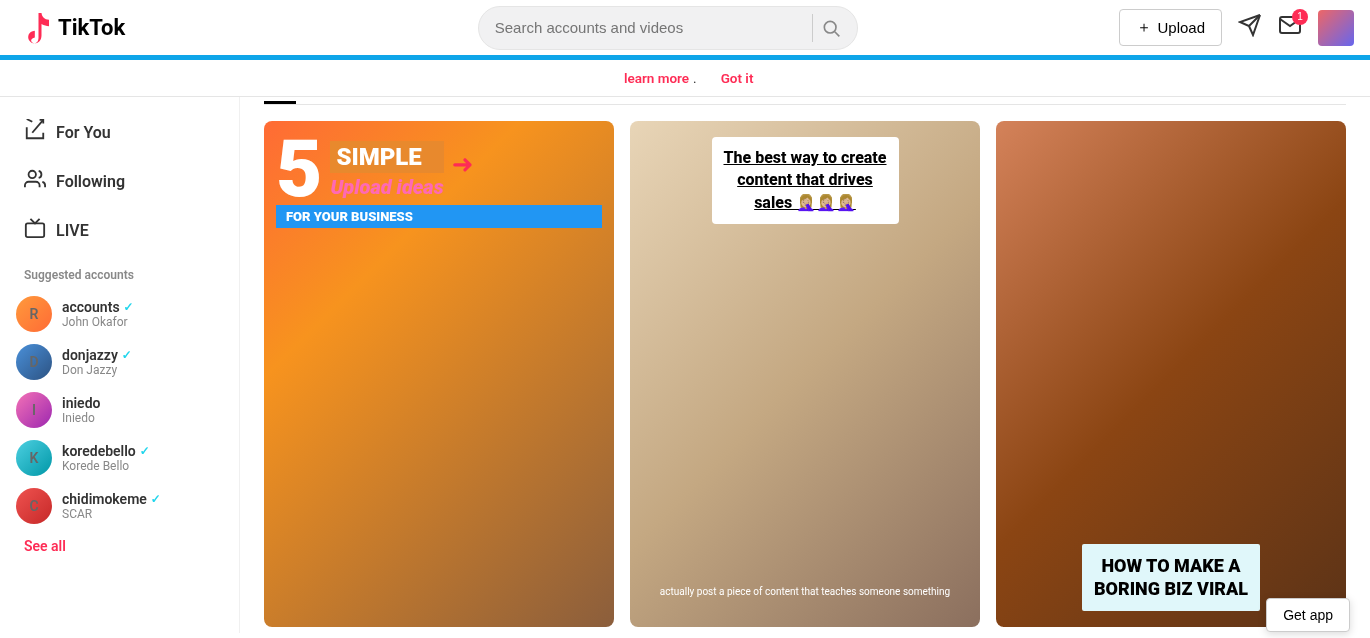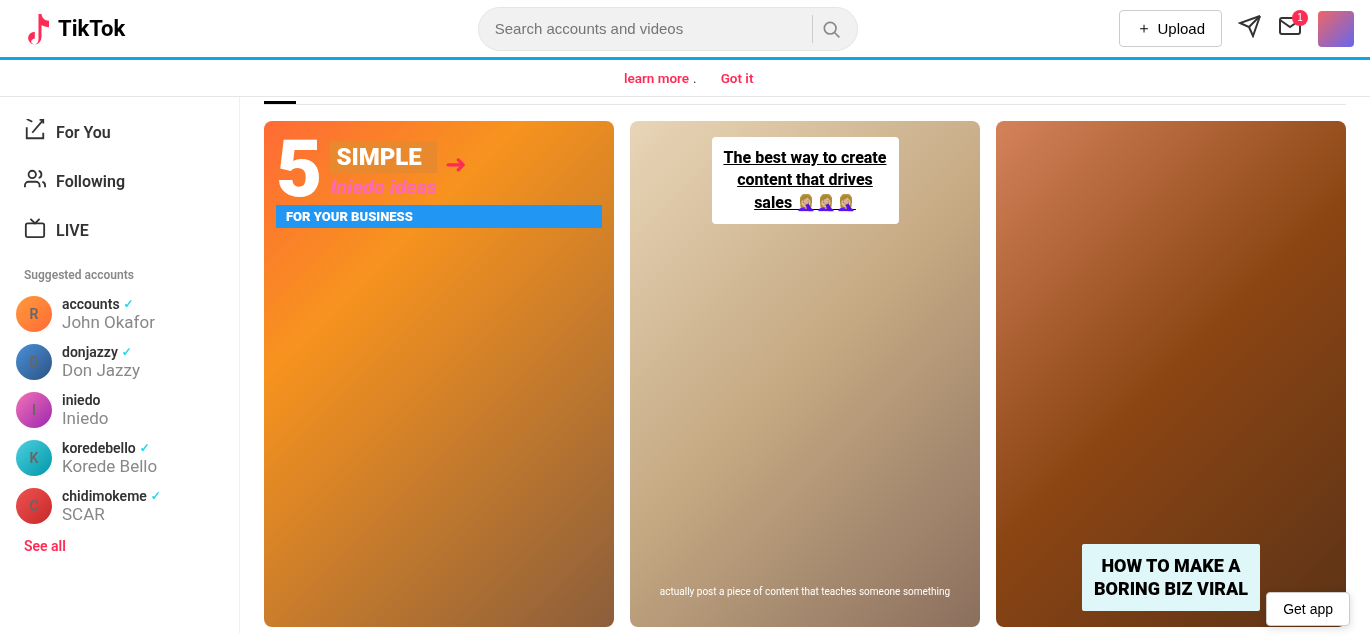--- a/index.html
+++ b/index.html
@@ -1,21 +1,21 @@
 <!DOCTYPE html>
 <html><head>
   <meta charset="utf-8">
   <style>
     * { margin: 0; padding: 0; box-sizing: border-box; }
     body { font-family: -apple-system, BlinkMacSystemFont, 'Segoe UI', Roboto, sans-serif; background: #fff; width: 1370px; height: 638px; overflow: hidden; }
 
     
     .header {
       display: flex; align-items: center; padding: 0 16px; height: 60px;
-      border-bottom: 3px solid #0ea5e9; position: relative; z-index: 10;
+      border-bottom: 5px solid #0ea5e9; position: relative; z-index: 10;
     }
     .logo-area { display: flex; align-items: center; gap: 6px; min-width: 200px; }
     .logo-icon { width: 36px; height: 36px; }
     .logo-text { font-size: 22px; font-weight: 700; color: #000; }
     .search-bar {
       flex: 1; display: flex; justify-content: center; align-items: center;
     }
     .search-input-wrap {
       display: flex; align-items: center; border: 1px solid #e5e5e5; border-radius: 92px;
       padding: 0 16px; width: 380px; height: 44px; background: #f1f1f2;
@@ -70,21 +70,21 @@
       display: flex; align-items: center; gap: 10px; padding: 6px 16px;
       cursor: pointer; border-radius: 8px;
     }
     .acc-avatar {
       width: 36px; height: 36px; border-radius: 50%; background: #ccc;
       overflow: hidden; flex-shrink: 0; display: flex; align-items: center; justify-content: center;
       font-size: 14px; color: #666; font-weight: 600;
     }
     .acc-info { display: flex; flex-direction: column; }
     .acc-name { font-size: 14px; font-weight: 600; color: #333; display: flex; align-items: center; gap: 4px; }
-    .acc-handle { font-size: 17px; color: #888; }
+    .acc-handle { font-size: 12px; color: #888; }
     .verified-icon { color: #20d5ec; font-size: 12px; }
     .see-all { color: #fe2c55; font-size: 14px; font-weight: 600; padding: 8px 24px; cursor: pointer; display: block; }
 
     
     .main-content { flex: 1; overflow-y: auto; padding: 0 24px 24px; }
     .tab-bar { display: flex; border-bottom: 1px solid #e5e5e5; margin-bottom: 16px; }
     .tab-line { width: 32px; height: 3px; background: #000; margin-top: 4px; }
 
     .section-header { font-size: 18px; font-weight: 700; color: #000; margin-bottom: 16px; }
     .videos-grid { display: grid; grid-template-columns: repeat(3, 1fr); gap: 16px; }
@@ -118,21 +118,21 @@
 
     
     .av-orange { background: linear-gradient(135deg, #ff9a3c, #ff6b35); }
     .av-blue { background: linear-gradient(135deg, #4a90d9, #2c5282); }
     .av-pink { background: linear-gradient(135deg, #f472b6, #9c27b0); }
     .av-teal { background: linear-gradient(135deg, #4dd0e1, #0097a7); }
     .av-red { background: linear-gradient(135deg, #ef5350, #c62828); }
 
     
     .get-app-btn {
-      position: fixed; bottom: 12px; right: 20px;
+      position: fixed; bottom: 6px; right: 20px;
       background: #fff; border: 1px solid #ccc; border-radius: 4px;
       padding: 8px 16px; font-size: 14px; cursor: pointer; box-shadow: 0 2px 8px rgba(0,0,0,0.15);
     }
   </style>
 </head>
 <body>
 
 <header class="header">
   <div class="logo-area">
     <svg class="logo-icon" viewBox="0 0 48 48" fill="none">
@@ -287,21 +287,21 @@
 
     <div class="videos-grid">
 
       <div class="video-card">
         <div class="video-thumb thumb-1">
           <div class="thumb-content-1">
             <div style="display:flex;align-items:flex-start;gap:8px">
               <span style="font-size:80px;font-weight:900;color:#fff;line-height:0.9">5</span>
               <div style="display:flex;flex-direction:column;gap:2px;margin-top:8px">
                 <span style="font-size:24px;font-weight:900;color:#fff;background:#e8892d;padding:2px 6px">SIMPLE</span>
-                <span style="font-size:20px;font-weight:900;color:#ff69b4;font-style:italic">Iniedo ideas</span>
+                <span style="font-size:20px;font-weight:900;color:#ff69b4;font-style:italic">Upload ideas</span>
               </div>
               <span style="font-size:26px;color:#fe2c55;margin-top:16px">➜</span>
             </div>
             <span style="font-size:13px;font-weight:900;color:#fff;background:#2196F3;padding:4px 10px;margin-top:0;display:inline-block">FOR YOUR BUSINESS</span>
           </div>
 
         </div>
 
       </div>
 

